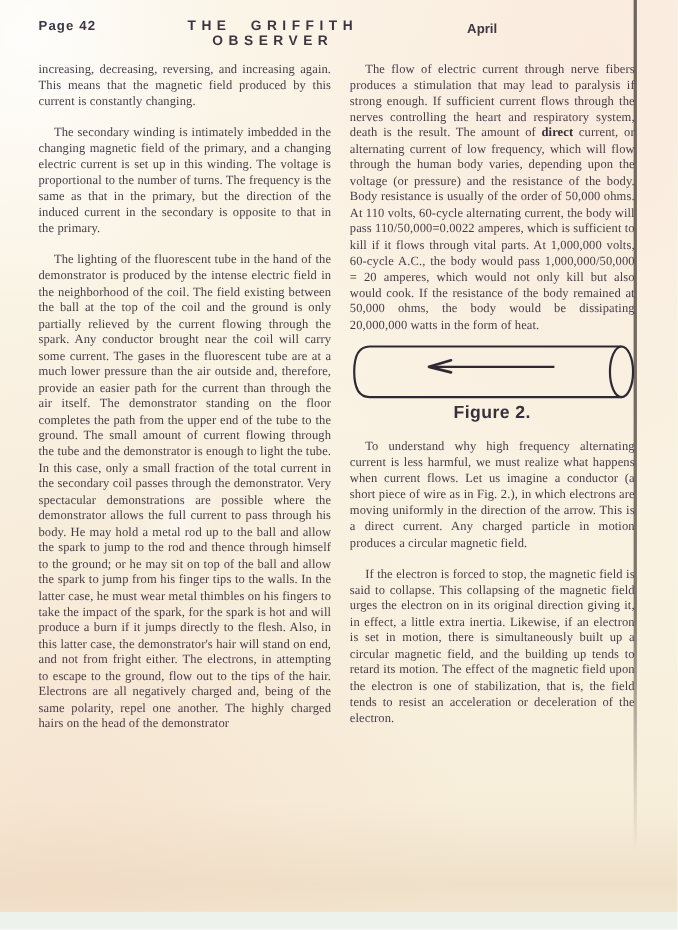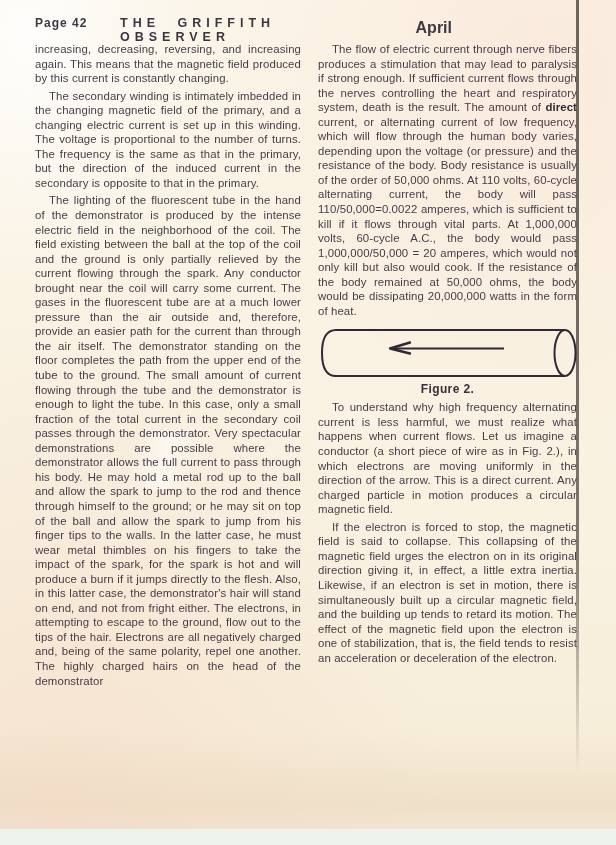--- a/index.html
+++ b/index.html
@@ -18,42 +18,42 @@
       linear-gradient(180deg,#fbf5e8 0%,#f9f2e1 62%,#f7eeda 88%,#efe1c9 97%,#f2e5cf 100%);
   }
   .fold-line{
     position:absolute;left:576px;top:0;width:3px;height:790px;
     background:linear-gradient(180deg,#544e48 0%,#5b544d 45%,#6b635a 70%,rgba(107,99,90,0) 98%);
     opacity:0.85;
   }
   .header{position:absolute;top:16px;left:0;width:496px;height:18px;color:#3f3743;}
   .page-num{position:absolute;left:35px;top:0;font-size:12px;font-weight:600;letter-spacing:1px;}
   .masthead{
-    position:absolute;left:120px;right:120px;top:0;text-align:left;
+    position:absolute;left:120px;right:120px;top:0;text-align:center;
     font-size:12.5px;font-weight:700;letter-spacing:5px;word-spacing:9px;color:#3c3540;
   }
-  .month{position:absolute;right:44px;top:3px;font-size:16px;font-weight:700;}
+  .month{position:absolute;right:44px;top:3px;font-size:12px;font-weight:700;}
   .columns{
     position:absolute;left:35px;top:42px;width:542px;
     display:flex;gap:17px;
     color:#463c48;
   }
   .col-left{flex:0 0 266px;width:266px;}
   .col-right{flex:0 0 259px;width:259px;}
   .para{
-    margin:0 0 3px 0;
+    margin:14px 0 3px 0;
     font-size:11.4px;line-height:14.55px;
-    text-align:justify;letter-spacing:0.1px;
+    text-align:justify;letter-spacing:0.1px;font-family:Liberation Serif, serif;
   }
   .para.indent{text-indent:14px;}
   .b{font-weight:700;color:#332c38;}
   .figure-block{margin:9px 0 4px 0;}
   .figure-svg{display:block;margin:0 auto;}
   .figure-caption{
-    text-align:center;font-size:12px;font-weight:700;color:#36303c;
+    text-align:center;font-size:16px;font-weight:700;color:#36303c;
     margin-top:3px;letter-spacing:0.4px;
   }
   .wrinkle{
     position:absolute;left:0;top:430px;width:330px;height:60px;
     background:linear-gradient(100deg,transparent 40%,rgba(255,255,255,0.55) 50%,transparent 60%);
     pointer-events:none;
   }
 </style>
 </head>
 <body>

